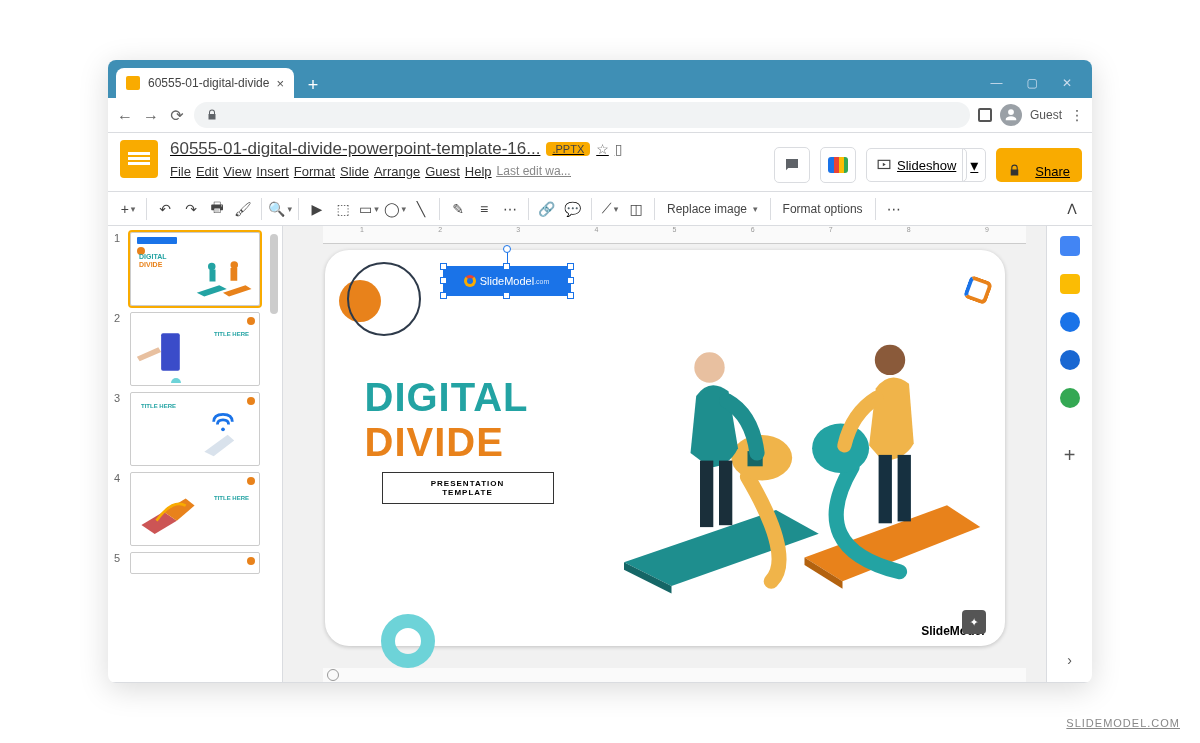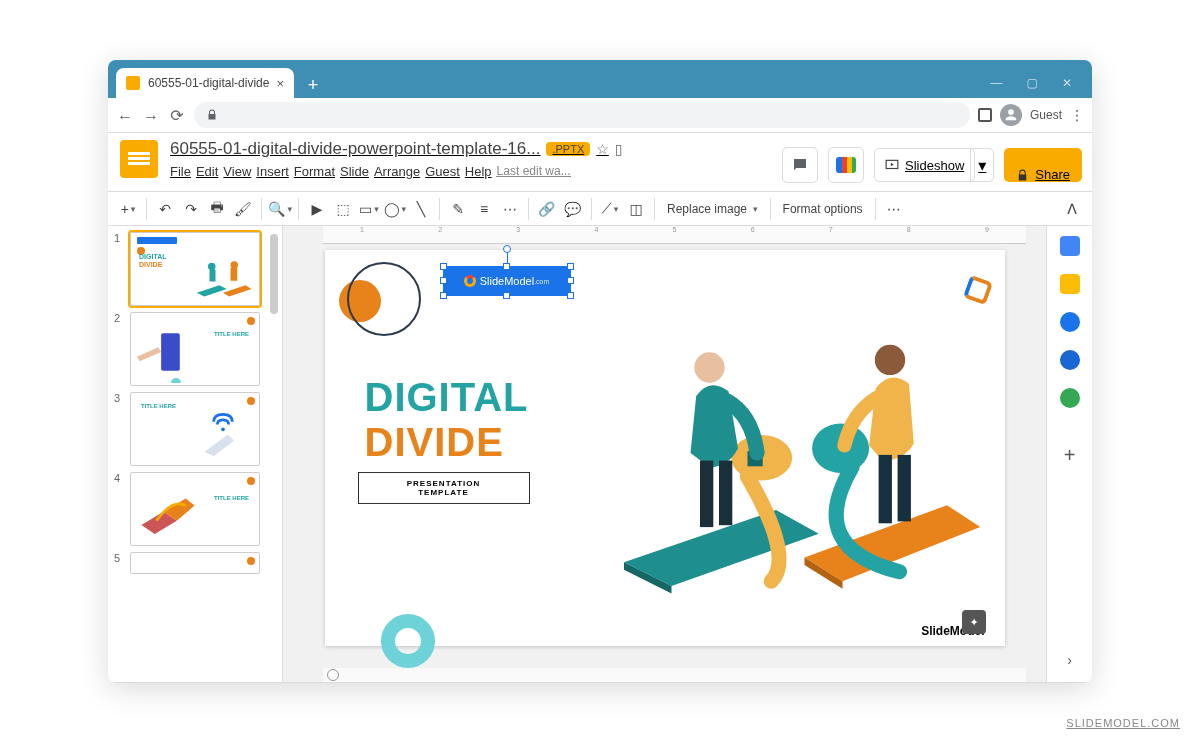--- a/index.html
+++ b/index.html
@@ -30,48 +30,48 @@
 .pptx { background: #f9ab00; color:#444; font-size: 11px; padding: 1px 6px; border-radius: 4px; font-weight:500; }
 .star { font-size: 14px; color: #666; }
 .menubar { display: flex; gap: 5px; font-size: 13px; color: #333; padding-top: 4px; }
 .menubar span { cursor: pointer; }
 .lastedit { color: #888; text-decoration: underline; font-size:12px; }
 .rightbtns { display: flex; align-items: center; gap: 10px; padding-top: 3px; }
 .iconbtn { width: 36px; height: 36px; border: 1px solid #dadce0; border-radius: 5px; display:flex; align-items:center; justify-content:center; font-size:16px; }
 .meet { width: 20px; height: 16px; background: linear-gradient(90deg,#1a73e8 30%,#ea4335 30% 55%,#fbbc04 55% 80%,#34a853 80%); border-radius:3px; }
 .slideshow { height: 34px; border: 1px solid #dadce0; border-radius: 5px; display:flex; align-items:center; padding: 0 10px; font-size: 13px; gap:6px; }
 .caret { border-left:1px solid #dadce0; height:34px; width:24px; display:flex; align-items:center; justify-content:center; border:1px solid #dadce0; border-radius:0 5px 5px 0; margin-left: -5px;}
-.share { height: 34px; background: #f9ab00; border-radius: 5px; display:flex; align-items:flex-end; padding: 0 12px; font-size: 13px; font-weight:500; gap:6px; }
+.share { height: 34px; background: #f9ab00; border-radius: 5px; display:flex; align-items:flex-start; padding: 16px 12px; font-size: 13px; font-weight:500; gap:14px; }
 
 .toolbar { height: 35px; border-top: 1px solid #dadce0; border-bottom: 1px solid #dadce0; display: flex; align-items: center; padding: 0 8px; gap: 2px; font-size: 13px; color:#444; }
 .tbtn { width: 24px; height: 28px; display:flex; align-items:center; justify-content:center; font-size: 14px; }
 .tsep { width: 1px; height: 22px; background: #dadce0; margin: 0 4px; }
 .ddown::after { content:"▾"; font-size:9px; margin-left:2px; color:#666; }
 .tbtxt { padding: 0 6px; font-size: 12px; display:flex; align-items:center; gap:4px;}
 .upcaret { margin-left:auto; }
 
 .mainrow { display: flex; height: 456px; }
 .thumbcol { width: 175px; border-right: 1px solid #dadce0; overflow:hidden; padding: 6px 0 0 6px; }
 .thumb { display: flex; gap: 6px; margin-bottom: 6px; }
 .tnum { font-size: 11px; color: #666; width: 10px; }
 .tslide { width: 130px; height: 74px; border: 1px solid #ccc; border-radius:2px; background:#fff; position:relative; overflow:hidden; }
 .tslide.sel { outline: 2px solid #f9ab00; }
 .tscroll { width: 8px; height: 80px; background: #ccc; border-radius: 4px; position: absolute; right: 4px; top: 8px; }
 
 .canvaswrap { flex: 1; display: flex; background: #f1f1f1; position:relative; }
 .rulers { position:absolute; left:40px; top:0; right:20px; height:18px; background:#fafafa; border-bottom:1px solid #ccc; font-size:7px; color:#999; display:flex; justify-content:space-around;}
-.canvas { margin: 24px auto 0; width: 680px; height: 396px; background: #fff; box-shadow: 0 1px 4px rgba(0,0,0,0.2); position: relative; }
+.canvas { margin: 24px auto 0; width: 680px; height: 396px; background: #fff; box-shadow: 0 1px 4px rgba(0,0,0,0.2); position: relative; border-radius: 24px; }
 .circdeco { position:absolute; left:22px; top:12px; width:74px; height:74px; border:2px solid #2e3a4a; border-radius:50%; }
 .circorange { position:absolute; left:14px; top:30px; width:42px; height:42px; background:#e8821b; border-radius:50%; }
 .selbox { position:absolute; left:118px; top:16px; width:128px; height:30px; background:#1a73e8; border:1px solid #1a73e8; display:flex; align-items:center; justify-content:center; color:#fff; font-size:11px; font-weight:500; }
 .selbox .sq { position:absolute; width:7px; height:7px; background:#fff; border:1px solid #1a73e8; }
 .h1 { position:absolute; left:40px; top:125px; font-size:40px; font-weight:800; letter-spacing:1px; }
 .h1a { color:#23a3a3; }
 .h1b { color:#e8821b; }
-.subbox { position:absolute; left:33px; top:222px; width:172px; height:32px; border:1.5px solid #333; display:flex; flex-direction:column; align-items:center; justify-content:center; font-size:8px; font-weight:700; letter-spacing:1px; }
+.subbox { position:absolute; left:57px; top:222px; width:172px; height:32px; border:1.5px solid #333; display:flex; flex-direction:column; align-items:center; justify-content:center; font-size:8px; font-weight:700; letter-spacing:1px; }
 .sm { position:absolute; right:20px; bottom:8px; font-size:12px; font-weight:600; }
 .people { position:absolute; right:20px; top:58px; width:380px; height:290px; }
 .sqshape { position:absolute; right:15px; top:28px; width:24px; height:24px; border:4px solid #e8821b; border-left-color:#1a73e8; border-radius:6px; transform:rotate(20deg);}
 .donut { position:absolute; left:56px; bottom:-22px; width:54px; height:54px; border:14px solid #6dd3d8; border-radius:50%; }
 .hscroll { position:absolute; bottom:0; left:40px; right:20px; height:14px; background:#fafafa; display:flex; align-items:center;}
 .hscroll .zoom { width:12px; height:12px; border:1px solid #999; border-radius:50%; margin-left:4px;}
 
 .sidetools { width: 46px; border-left: 1px solid #dadce0; display:flex; flex-direction:column; align-items:center; padding-top:10px; gap:18px; }
 .sideicon { width:20px; height:20px; border-radius:4px; }
 .cal { background:#4285f4; } .keep { background:#fbbc04; } .task { background:#1a73e8; border-radius:50%;} .cont { background:#1967d2; border-radius:50%;} .maps { background:#34a853; border-radius:50%;}

